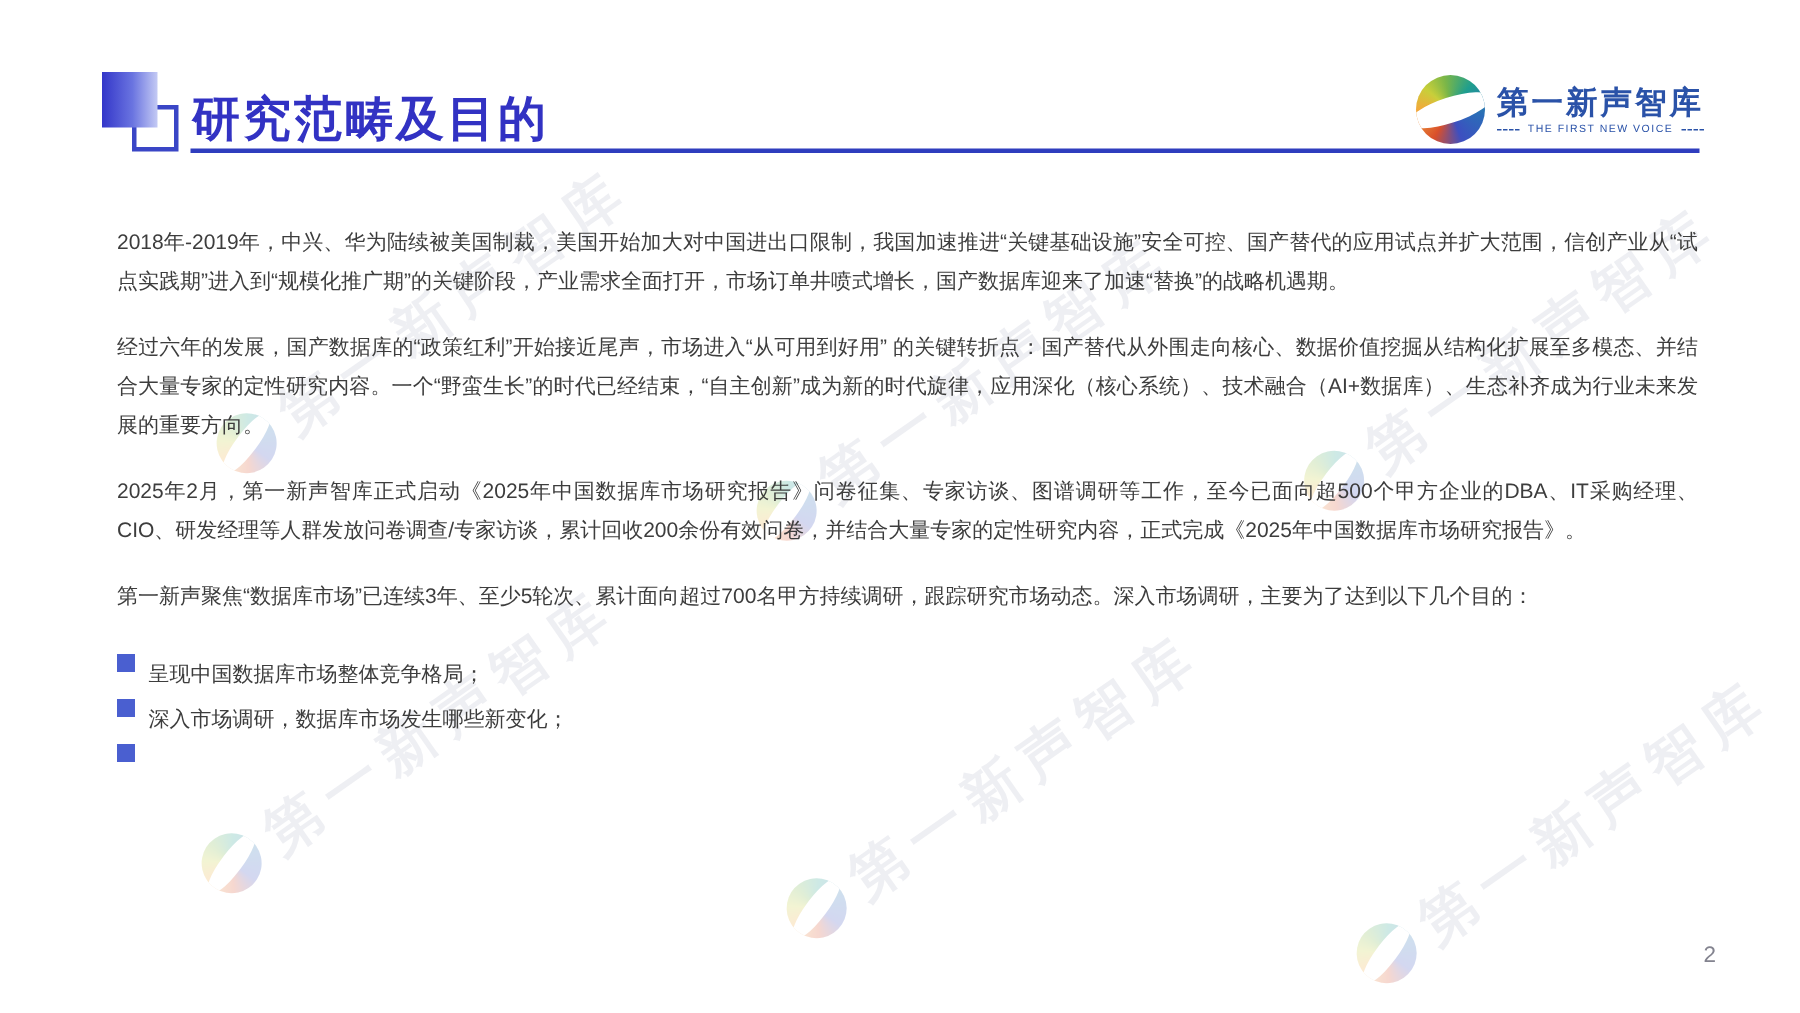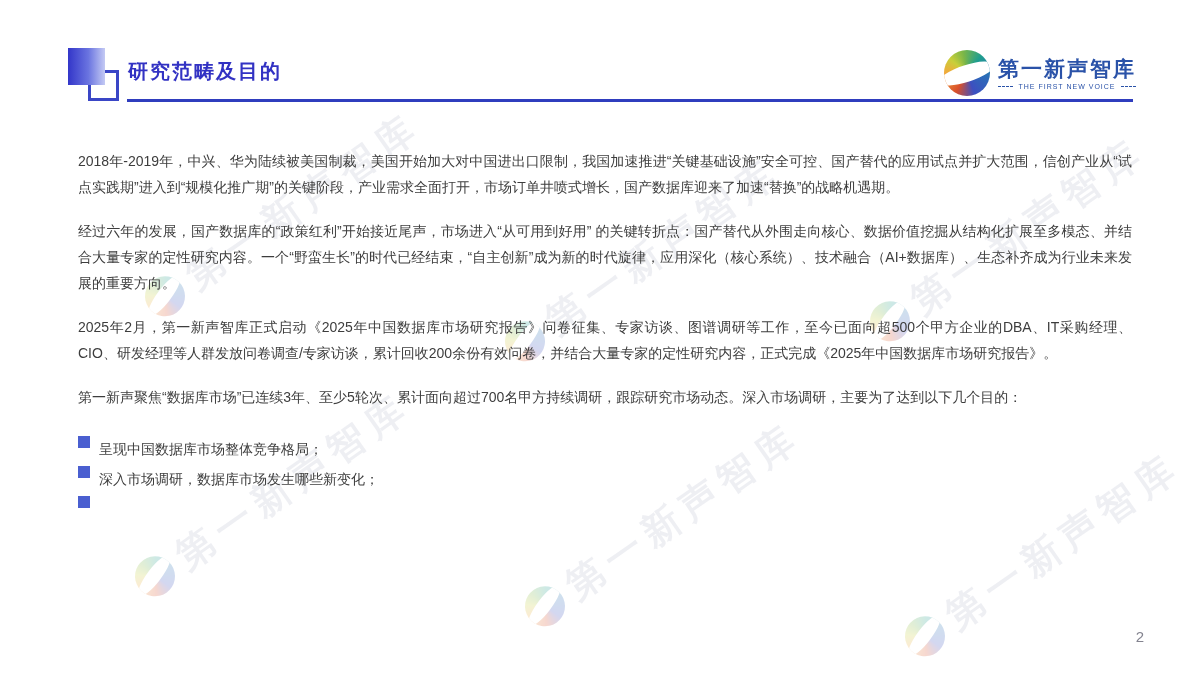--- a/index.html
+++ b/index.html
@@ -74,21 +74,21 @@
     background: #ffffff;
   }
   .deco-fill {
     position: absolute; left: 0; top: 0;
     width: 37px; height: 37px;
     background: linear-gradient(90deg, #3336c9 0%, #6a74e0 55%, #c4caf4 100%);
   }
   .page-title {
     position: absolute;
     left: 128px; top: 58px;
-    font-size: 20px;
+    font-size: 32px;
     font-weight: bold;
     color: #3232c3;
     letter-spacing: 2px;
   }
   .title-rule {
     position: absolute;
     left: 127px; top: 99px;
     width: 1006px; height: 3px;
     background: #2f3dbe;
   }

